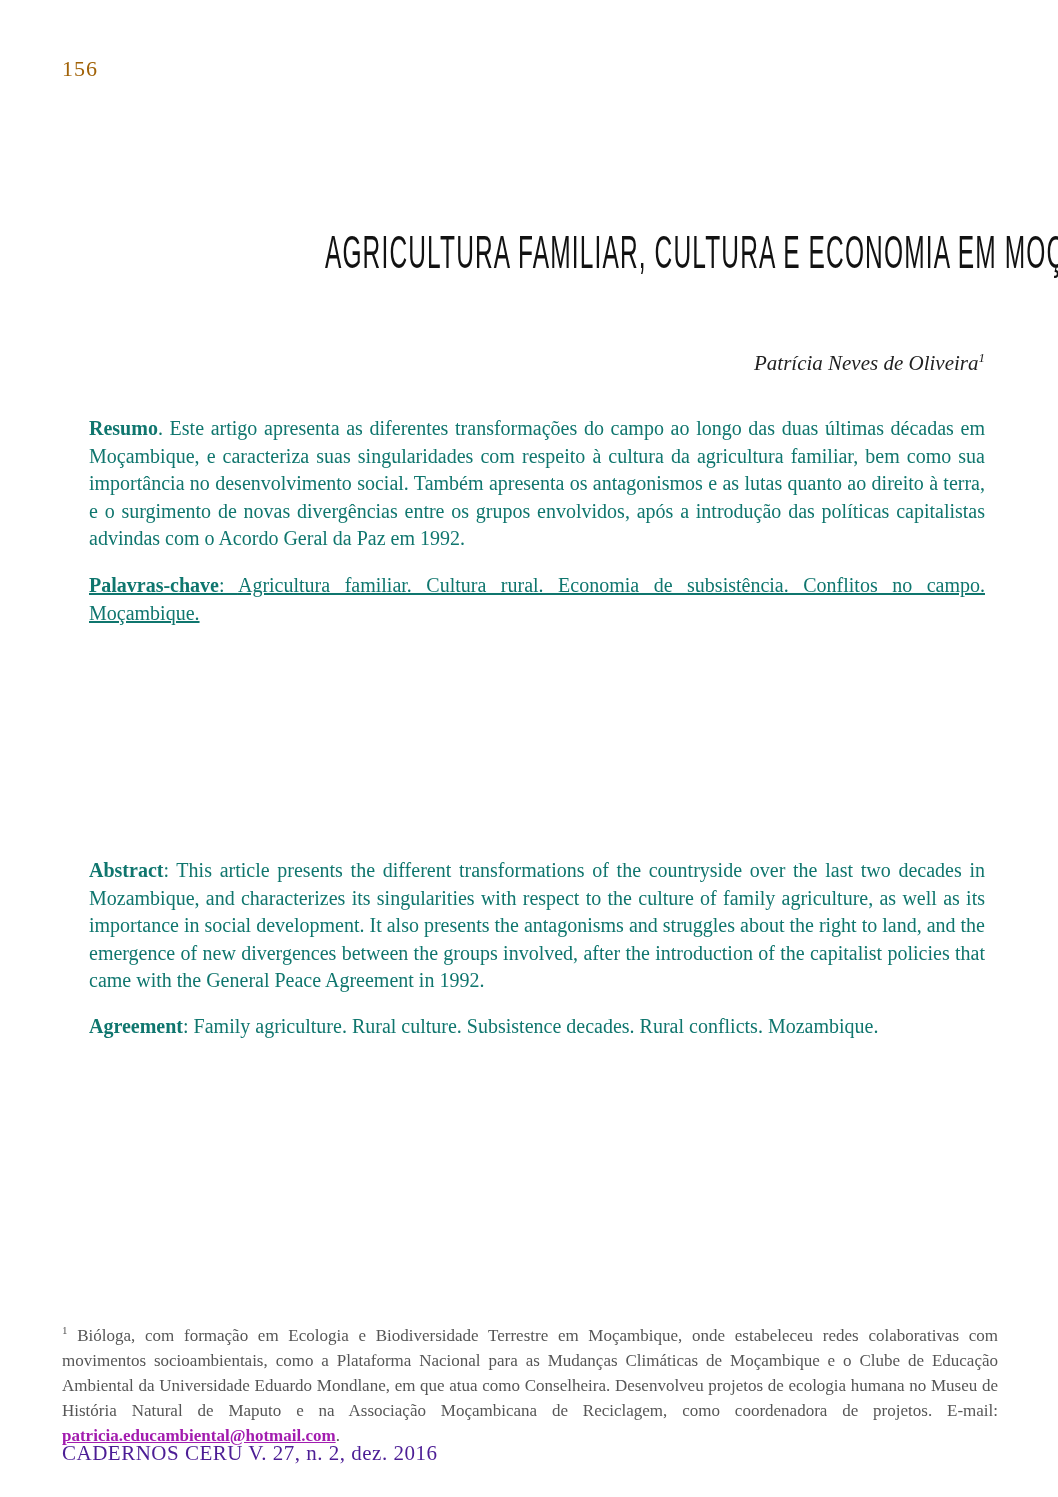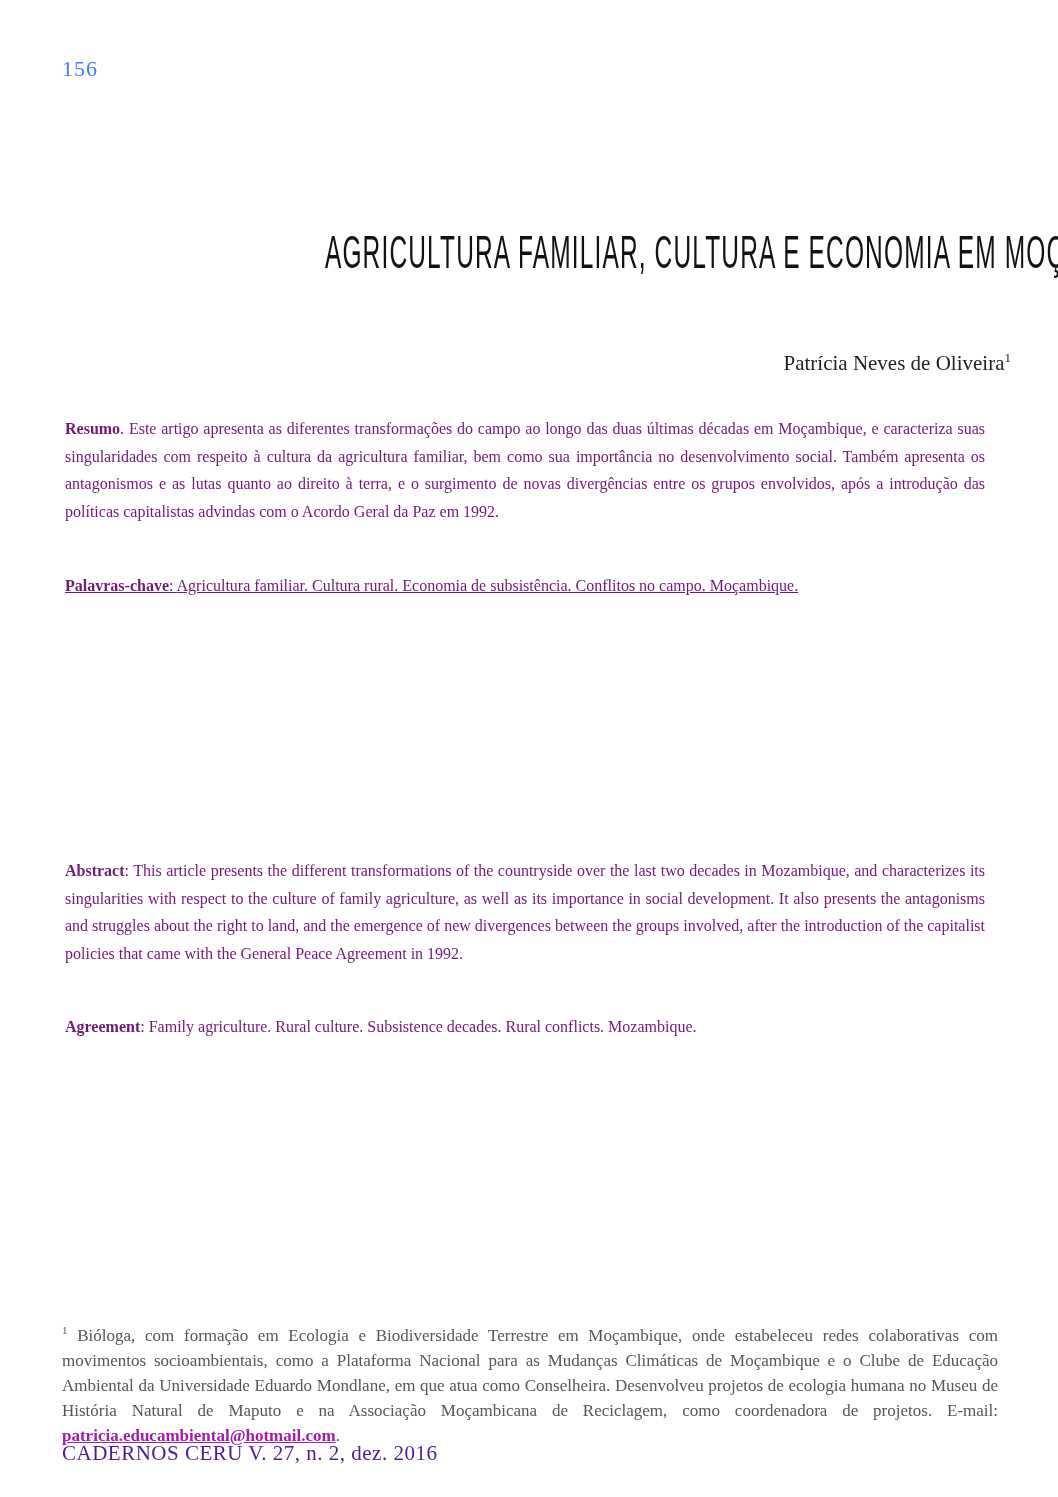--- a/index.html
+++ b/index.html
@@ -7,43 +7,43 @@
     position:relative;
     width:1058px; height:1497px;
     margin:0 auto;
     background:#ffffff;
     font-family:"Liberation Serif", serif;
     color:#1d1d1d;
     overflow:hidden;
   }
   .page-number {
     position:absolute; top:56px; left:62px;
-    font-size:22px; color:#3b82f6; letter-spacing:1px;
+    font-size:22px; color:#a16207; letter-spacing:1px;
   }
   .title-wrap {
     position:absolute; top:228px; left:0; right:0;
     text-align:center; white-space:nowrap;
   }
   .title-text {
     display:inline-block;
     font-family:"Liberation Sans", sans-serif;
     font-size:43px; font-weight:400; color:#121212;
     letter-spacing:2px;
     transform:scale(0.57,1.08);
     transform-origin:center center;
   }
   .author-line {
-    position:absolute; top:350px; right:47px;
-    font-size:21px; color:#222;
+    position:absolute; top:350px; right:73px;
+    font-style:italic; font-size:21px; color:#222;
   }
   .author-line sup { font-size:13px; }
   .body-para {
-    position:absolute; left:65px; right:73px;
-    font-size:16px; line-height:27.5px;
-    text-align:justify; color:#701a75;
+    position:absolute; left:89px; right:73px;
+    font-size:20px; line-height:27.5px;
+    text-align:justify; color:#0f766e;
     margin:0;
   }
   .p-resumo   { top:415px; }
   .p-palavras { top:572px;text-decoration:underline; }
   .p-abstract { top:857px; }
   .p-keywords { top:1013px; }
   .body-para b { font-weight:700; }
   .footnote {
     position:absolute; top:1318px; left:62px; right:60px;
     font-size:17px; line-height:25px;

